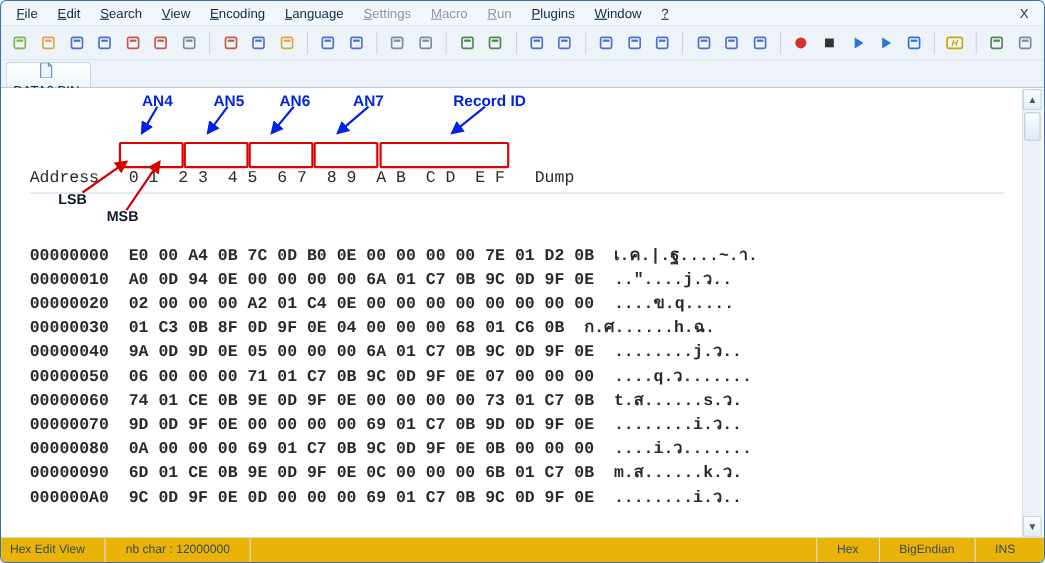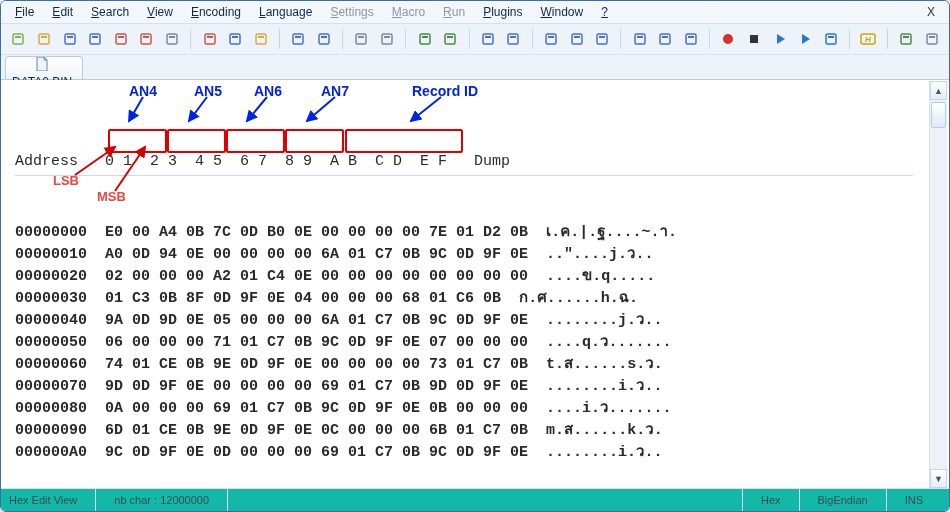--- a/index.html
+++ b/index.html
@@ -120,21 +120,21 @@
     overflow: hidden;
     border-top: 1px solid #ffffff;
   }
   .hex-viewport {
     position: absolute;
     left: 0; right: 0; top: 0; bottom: 0;
     overflow: hidden;
     font-family: Consolas, "Courier New", monospace;
     font-size: 15px;
     color: #2a2a2a;
-    padding: 26px 36px 0 14px;
+    padding: 26px 36px 0 26px;
     line-height: 22px;
     white-space: pre;
   }
   .hex-header {
     color: #2a2a2a;
     border-bottom: 1px solid #cfd9e4;
     padding-bottom: 2px;
     margin-bottom: 2px;
   }
   .hex-row { display: block; font-weight: bold; }
@@ -150,21 +150,21 @@
   }
   .vscroll .track { flex:1; position:relative; background:#eef2f8; }
   .vscroll .thumb {
     position:absolute; left:1px; right:1px; top:2px; height:24px;
     background: linear-gradient(#fdfefe,#dfeaf6); border:1px solid #b8cce0; border-radius:2px;
   }
   .statusbar {
     height: 22px;
     display: flex; align-items: center;
     padding: 0 8px;
-    background: #14b8a6;
+    background: #eab308;
     border-top: 1px solid #d6e1ee;
     font-size: 11px; color: #3a4a5a;
   }
   .statusbar .sb-cell { padding: 0 18px; border-right: 1px solid #d6e1ee; height: 100%; display:flex; align-items:center; }
   .statusbar .sb-cell:first-child { padding-left: 0; }
   .statusbar .sb-cell:last-child { border-right: none; }
   .statusbar .spacer { flex:1; border-right: 1px solid #d6e1ee; height:100%; }
   
   .overlay {
     position: absolute;
@@ -172,21 +172,21 @@
     pointer-events: none;
     padding-left: 20px;
   }
   .ann-label {
     position: absolute;
     color: #0022e8;
     font-family: Arial, sans-serif;
     font-weight: bold;
     font-size: 14px;
   }
-  .ann-label.red { color: #ef4444; font-size: 13px; }
+  .ann-label.red { color: #0f172a; font-size: 13px; }
   .rbox {
     position: absolute;
     border: 2px solid #e10000;
     background: transparent;
     border-radius: 2px;
   }
   .arrow-svg { position:absolute; overflow:visible; }
 </style>
 </head>
 <body>

